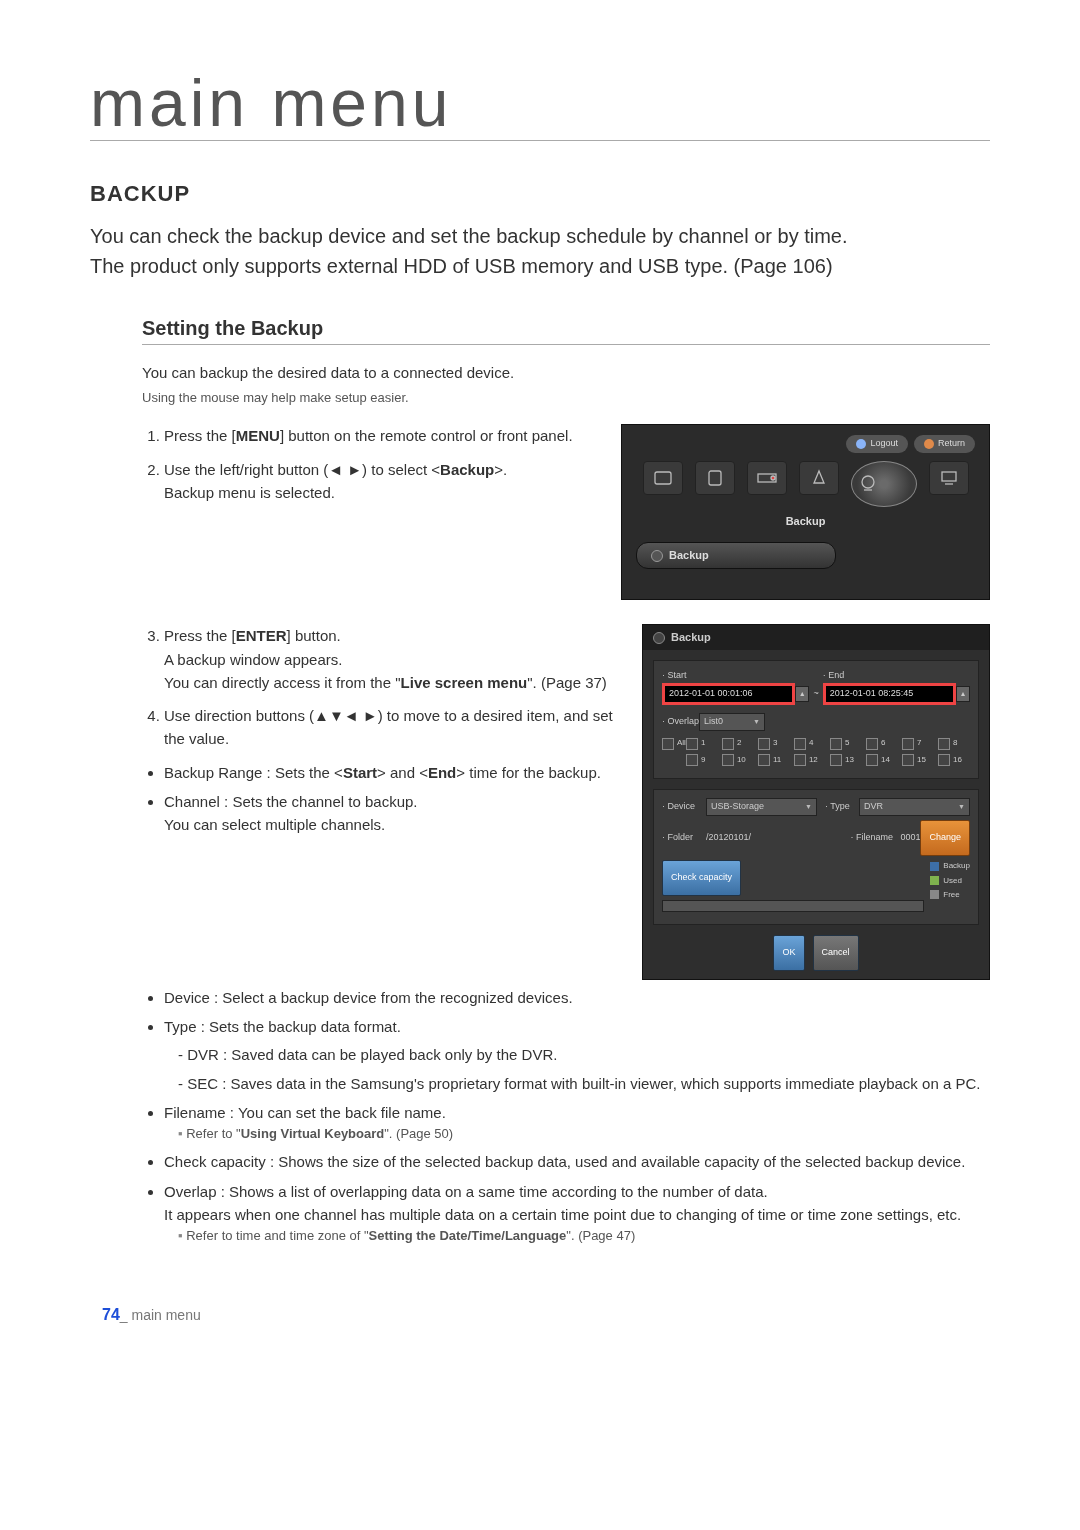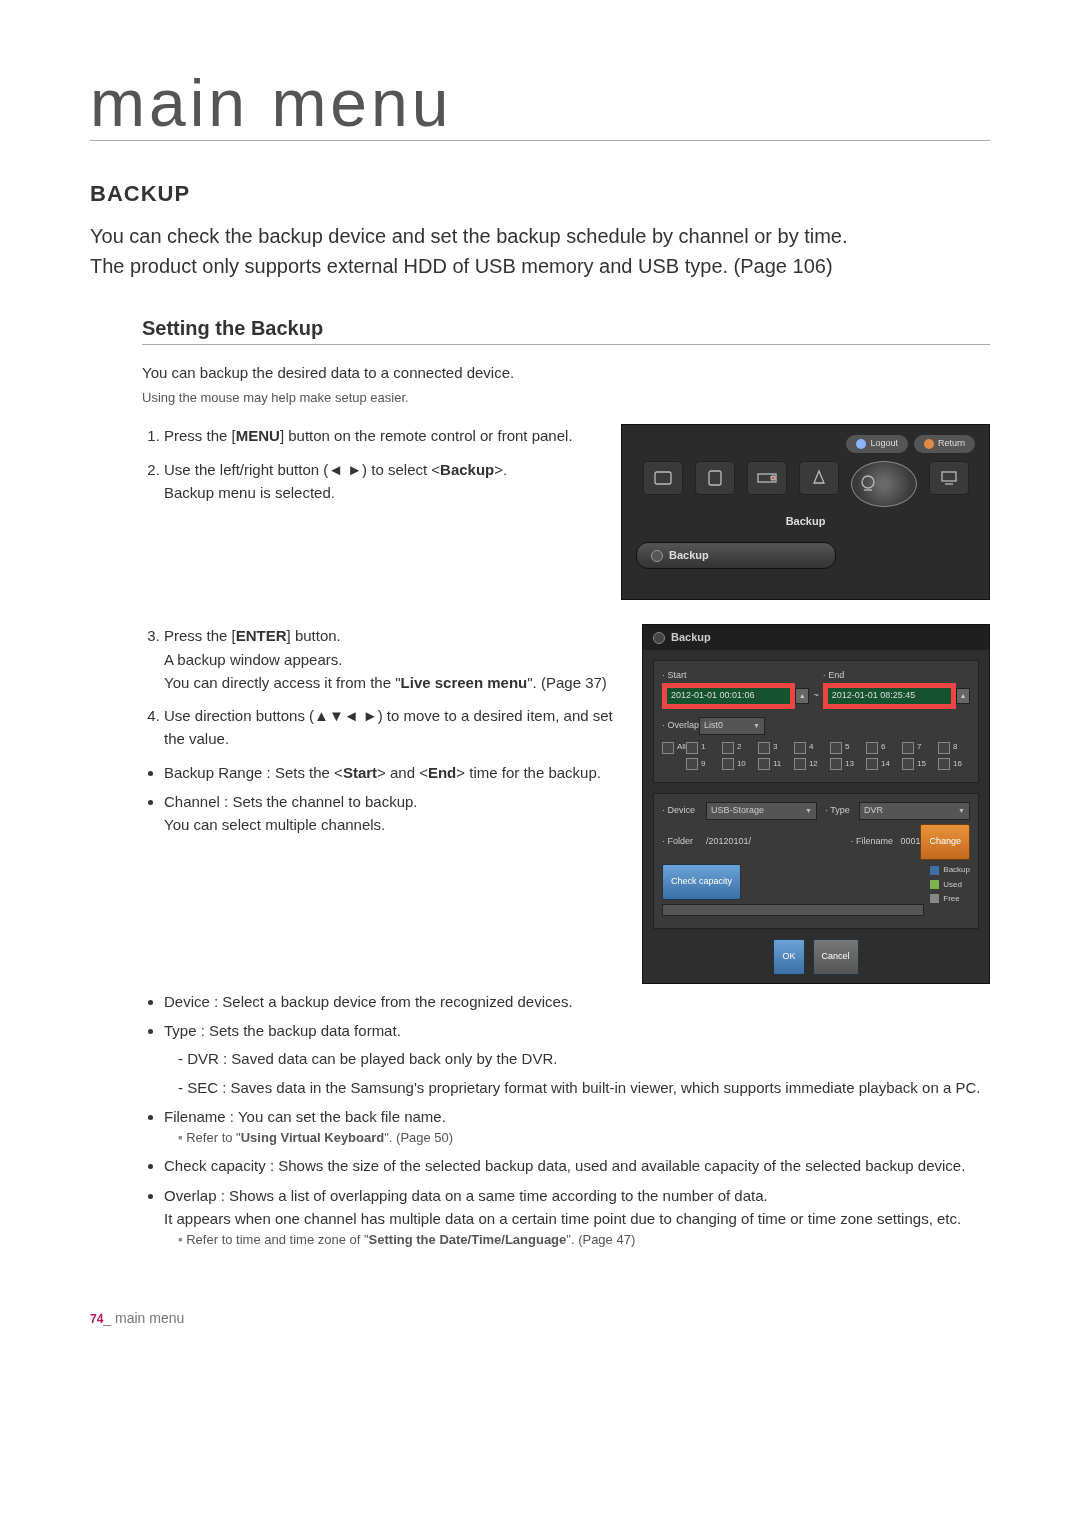--- a/index.html
+++ b/index.html
@@ -177,21 +177,21 @@
 .shot2 .titlebar .g { width:10px;height:10px;border-radius:50%;background:#444;border:1px solid #888;display:inline-block; }
 .panelbox {
   background:#3a3a3a;
   margin:10px;
   border:1px solid #222;
   padding:8px;
 }
 .row { display:flex; align-items:center; gap:0; margin-bottom:4px; }
 .lbl { color:#ccc; }
 .field {
-  background:#14532d;border:5px solid #ef4444;color:#ddd;
+  background:#000000;border:3px solid #ef4444;color:#ddd;
   padding:1px 4px; height:14px; display:flex;align-items:center;
 }
 .spin { width:12px;height:14px;background:#666;border:1px solid #222;display:flex;align-items:center;justify-content:center;font-size:8px; }
 .sel { background:#555;border:1px solid #222;padding:1px 4px;height:14px;display:flex;align-items:center;justify-content:space-between;min-width:56px; }
 .sel .arr { font-size:7px;color:#bbb; }
 .cbx { width:10px;height:10px;border:1px solid #888;background:#444;display:inline-block; }
 .chgrid { display:grid;grid-template-columns:repeat(8,1fr);gap:4px;margin-top:2px; }
 .ch { display:flex;align-items:center;gap:3px;font-size:8px; }
 .btn-sm {
   background:linear-gradient(#6aa3d8,#3b6fa3);
@@ -201,21 +201,21 @@
 .btn-orange { background:linear-gradient(#e8933a,#c46a1e); border:1px solid #733d0e; }
 .bar { height:10px;background:#555;border:1px solid #222;margin-top:4px; }
 .legend { display:flex;flex-direction:column;gap:2px;font-size:8px;margin-left:6px; }
 .legend .sw { width:9px;height:9px;display:inline-block;margin-right:4px;vertical-align:middle; }
 .c-b{background:#3d6fa8;} .c-u{background:#7fb24e;} .c-f{background:#888;}
 .dlg-btns { display:flex;justify-content:center;gap:8px;margin-top:8px; }
 .dlg-btns .btn-sm.plain { background:linear-gradient(#777,#555); }
 
 
 .pgnum { margin-top:60px; font-size:14px; color:#777; }
-.pgnum b { color:#be185d; font-size:12px; }
+.pgnum b { color:#1d4ed8; font-size:16px;margin-left:12px; }
 </style>
 </head>
 <body>
 
 <div class="page">
   <div class="title-rule">
     <div class="big-title">main menu</div>
   </div>
 
   <div class="section-h">BACKUP</div>

